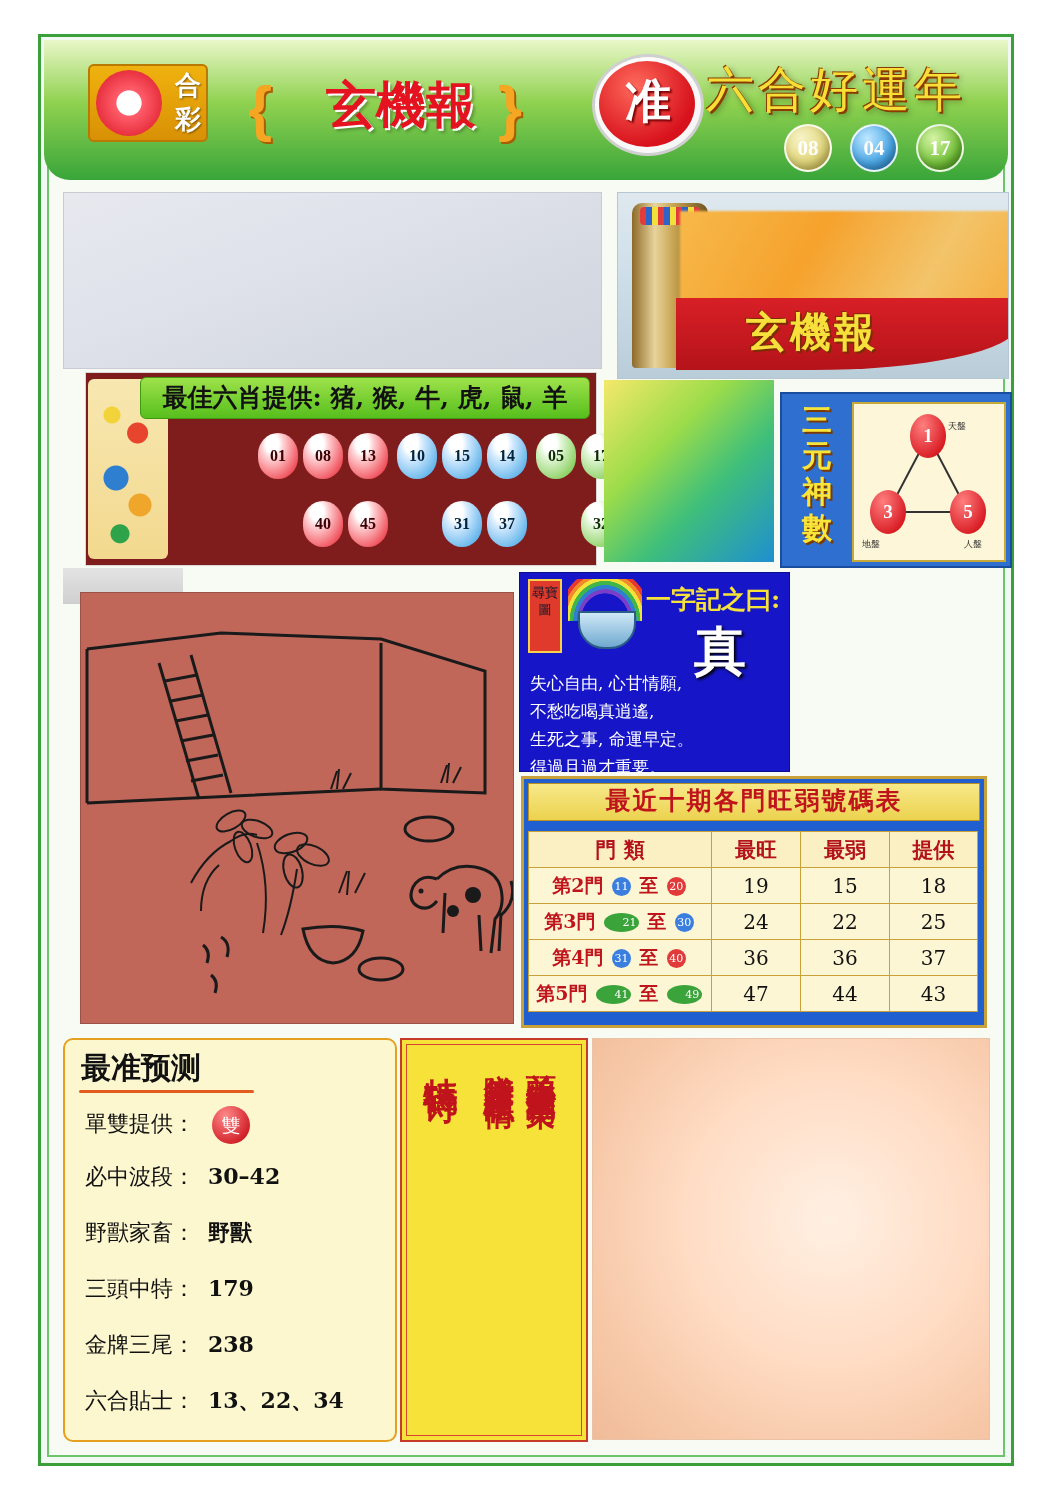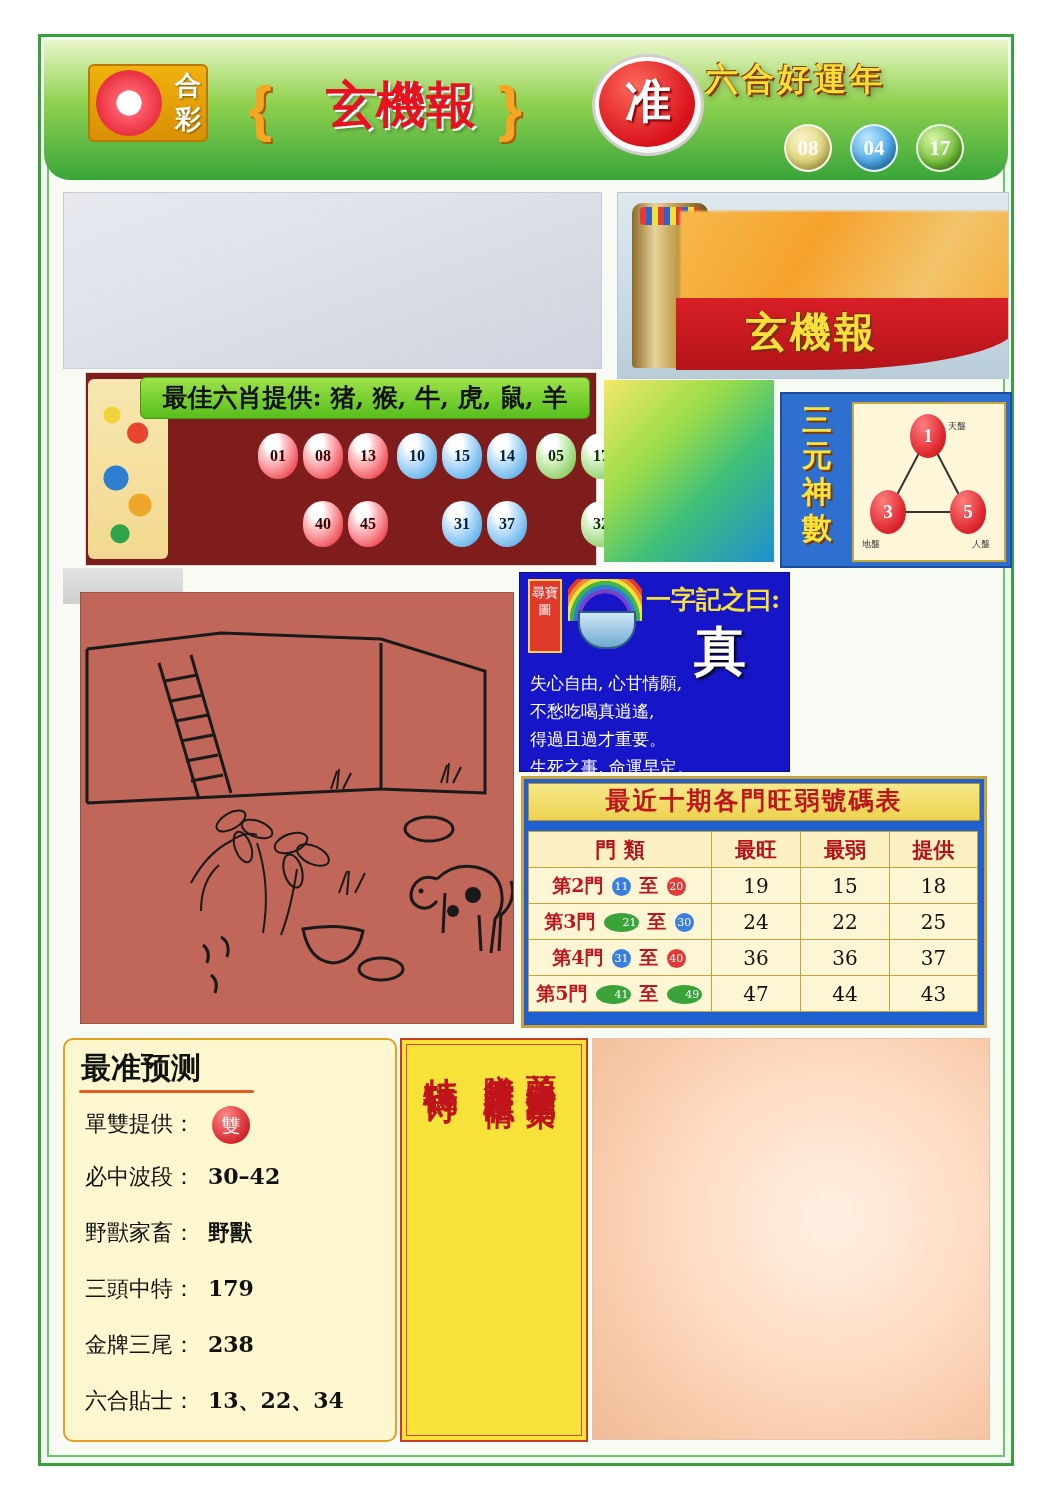--- a/index.html
+++ b/index.html
@@ -81,21 +81,21 @@
     background:radial-gradient(circle at 38% 30%,#ff6a5c,#d8121c 70%);
   }
   .zhun-text{
     position:absolute;left:0;top:14px;width:100%;text-align:center;
     font-size:46px;font-weight:bold;color:#ffffff;
     font-family:"DejaVu Serif","Liberation Serif",serif;
     text-shadow:2px 2px 2px #7a0006;
   }
   .hdr-slogan{
     position:absolute;left:662px;top:18px;width:312px;height:62px;
-    font-size:32px;font-weight:bold;color:#f8df37;letter-spacing:4px;
+    font-size:48px;font-weight:normal;color:#f8df37;letter-spacing:4px;
     font-family:"DejaVu Serif","Liberation Serif",serif;
     text-shadow:2px 2px 0 #8a3b00,-1px -1px 0 #8a3b00,3px 3px 6px rgba(0,0,0,.4);
     white-space:nowrap;
   }
   .hdr-balls{
     position:absolute;left:700px;top:84px;width:260px;height:46px;
   }
   .hdr-ball{
     position:absolute;top:0;width:44px;height:44px;border-radius:50%;
     text-align:center;line-height:44px;font-size:21px;font-weight:bold;color:#ffffff;
@@ -232,21 +232,21 @@
     position:absolute;left:519px;top:572px;width:269px;height:198px;
     background:#1616c8;border:1px solid #0c0c8e;
   }
   .ow-rainbow{
     position:absolute;left:48px;top:6px;width:74px;height:42px;
     background:radial-gradient(ellipse at 50% 100%,transparent 0 46%,#7a3ec9 47% 53%,#2f7fd1 54% 60%,#3fb54a 61% 67%,#f2e23a 68% 74%,#f08a2a 75% 81%,#e8372f 82% 88%,transparent 89%);
   }
   .ow-seal{
     position:absolute;left:8px;top:6px;width:34px;height:74px;
     background:#e03a2c;border:2px solid #f7d24a;
-    color:#ffffff;font-size:13px;line-height:17px;text-align:center;padding-top:3px;
+    color:#0f172a;font-size:13px;line-height:17px;text-align:center;padding-top:3px;
     box-sizing:border-box;
   }
   .ow-bowl{
     position:absolute;left:58px;top:38px;width:54px;height:34px;
     border-radius:0 0 26px 26px;background:linear-gradient(#cfe8f7,#6fa9cf);
     border:2px solid #2b5d86;
   }
   .ow-head{
     position:absolute;left:126px;top:10px;width:136px;
     font-size:25px;font-weight:bold;color:#f7e23a;
@@ -425,21 +425,21 @@
     <div class="sy-title">三元神數</div>
     <div class="sy-box">
       <svg width="150" height="156" style="position:absolute;left:0;top:0;">
         <polygon points="74,32 34,108 114,108" fill="none" stroke="#333" stroke-width="2"></polygon>
       </svg>
       <div class="sy-node sy-n1">1</div>
       <div class="sy-node sy-n3">3</div>
       <div class="sy-node sy-n5">5</div>
       <div class="sy-lbl" style="left:94px;top:16px;">天盤</div>
       <div class="sy-lbl" style="left:8px;top:134px;">地盤</div>
-      <div class="sy-lbl" style="left:118px;top:134px;">人盤</div>
+      <div class="sy-lbl" style="left:110px;top:134px;">人盤</div>
     </div>
   </div>
 
   <div class="grey-tab"></div>
 
   <div class="big-pic">
     <svg width="432" height="430" viewBox="0 0 432 430">
 
       <path d="M6 56 L140 40 L300 46 L404 78 L404 200 L300 196 L300 50" fill="none" stroke="#1a1a1a" stroke-width="3"></path>
       <path d="M6 56 L6 210 M6 210 L300 196" fill="none" stroke="#1a1a1a" stroke-width="3"></path>
@@ -481,22 +481,22 @@
 
   <div class="oneword">
     <div class="ow-seal">尋寶圖</div>
     <div class="ow-rainbow"></div>
     <div class="ow-bowl"></div>
     <div class="ow-head">一字記之曰:</div>
     <div class="ow-big">真</div>
     <div class="ow-lines">
       <div>失心自由, 心甘情願,</div>
       <div>不愁吃喝真逍遙,</div>
+      <div>生死之事, 命運早定。</div>
       <div>得過且過才重要。</div>
-      <div>生死之事, 命運早定。</div>
     </div>
   </div>
 
   <div class="tbl-wrap">
     <div class="tbl-title">最近十期各門旺弱號碼表</div>
     <table class="rank">
       <tbody>
           <tr>
         <th style="width:180px;">門 類</th>
         <th style="width:86px;">最旺</th>

